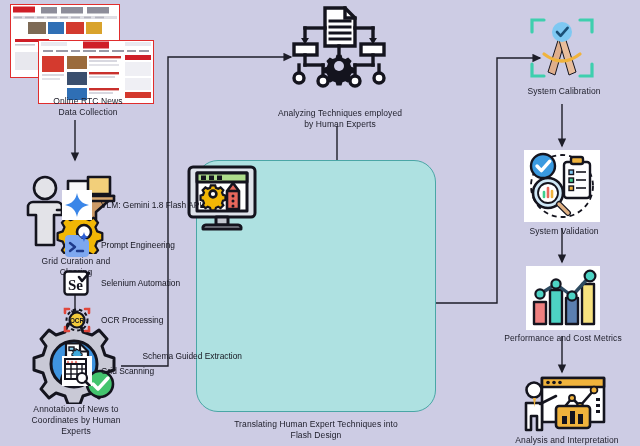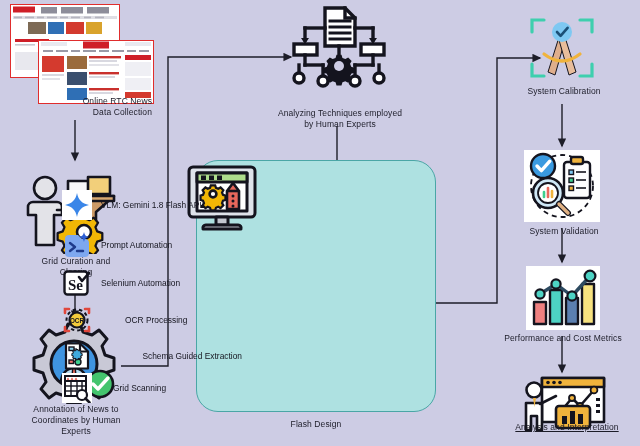--- a/index.html
+++ b/index.html
@@ -136,21 +136,21 @@
         <rect x="28" y="47" width="20" height="12" fill="#2f6fb5"></rect>
         <rect x="50" y="47" width="30" height="2.4" fill="#c9302c"></rect>
         <rect x="50" y="51" width="24" height="2" fill="#d8d8e0"></rect>
         <rect x="86" y="14" width="26" height="5" fill="#cf1f28"></rect>
         <rect x="86" y="21" width="26" height="14" fill="#efeff4"></rect>
         <rect x="86" y="37" width="26" height="12" fill="#efeff4"></rect>
         <rect x="86" y="51" width="26" height="6" fill="#d43a2e"></rect>
       </svg>
     </div>
   </div>
-  <div class="cap" style="left:0px;top:96px;width:152px;text-align:right;">
+  <div class="cap" style="left:12px;top:96px;width:152px;">
     <div>Online RTC News</div>
     <div>Data Collection</div>
   </div>
 
   <div class="abs" style="left:20px;top:168px;width:110px;height:86px;">
     <svg viewBox="0 0 110 86" width="110" height="86">
       <g stroke="#14141e" stroke-width="2.6" stroke-linejoin="round" stroke-linecap="round">
 
         <circle cx="25" cy="20" r="11" fill="#e3e3e8"></circle>
         <path d="M13,34 h24 a5,5 0 0 1 5,5 v8 h-8 v30 h-18 v-30 h-8 v-8 a5,5 0 0 1 5,-5 z" fill="#e3e3e8"></path>
@@ -304,35 +304,35 @@
 
   <div class="tech-row" style="top:228px;">
     <span class="tech-ico">
       <svg viewBox="0 0 30 30" width="30" height="30">
         <path d="M3,9 a4,4 0 0 1 4,-4 h9 l4,4 h3 a4,4 0 0 1 4,4 v10 a4,4 0 0 1 -4,4 h-16 a4,4 0 0 1 -4,-4 z" fill="#7ea8f0"></path>
         <path d="M8,13 l5,4 l-5,4" fill="none" stroke="#1f3b8c" stroke-width="2.4" stroke-linecap="round" stroke-linejoin="round"></path>
         <path d="M15,21 h6" stroke="#1f3b8c" stroke-width="2.4" stroke-linecap="round"></path>
         <path d="M22,2 c0.7,3.2 1.8,4.3 5,5 c-3.2,0.7 -4.3,1.8 -5,5 c-0.7,-3.2 -1.8,-4.3 -5,-5 c3.2,-0.7 4.3,-1.8 5,-5 z" fill="#2d5fd4"></path>
       </svg>
     </span>
-    <span class="tech-lbl">Prompt Automation</span>
+    <span class="tech-lbl">Prompt Engineering</span>
   </div>
 
   <div class="tech-row" style="top:266px;">
     <span class="tech-ico">
       <svg viewBox="0 0 30 30" width="30" height="30">
         <rect x="2.5" y="3.5" width="23" height="23" rx="3" fill="#ffffff" stroke="#14141e" stroke-width="2.4"></rect>
         <text x="6" y="22" font-family="Liberation Serif, serif" font-size="15" font-weight="bold" fill="#14141e">Se</text>
         <path d="M17,9 l3,4 l7,-8" fill="none" stroke="#14141e" stroke-width="2.6" stroke-linecap="round" stroke-linejoin="round"></path>
       </svg>
     </span>
     <span class="tech-lbl">Selenium Automation</span>
   </div>
 
-  <div class="tech-row" style="top:303px;gap:24px;">
+  <div class="tech-row" style="top:303px;">
     <span class="tech-ico">
       <svg viewBox="0 0 30 30" width="30" height="30">
         <circle cx="15" cy="15" r="10.5" fill="none" stroke="#14141e" stroke-width="2" stroke-dasharray="3.4 3"></circle>
         <circle cx="15" cy="15" r="7.5" fill="#f3cb3c" stroke="#14141e" stroke-width="2.2"></circle>
         <text x="15" y="18" text-anchor="middle" font-family="Liberation Sans, sans-serif" font-size="6.4" font-weight="bold" fill="#14141e">OCR</text>
         <g fill="none" stroke="#e0473c" stroke-width="2.6" stroke-linecap="round">
           <path d="M3,8 V4 h4"></path>
             <path d="M27,8 V4 h-4"></path>
             <path d="M3,22 v4 h4"></path>
             <path d="M27,22 v4 h-4"></path>
@@ -356,21 +356,21 @@
         </g>
         <g stroke="#14141e" stroke-width="1.2" fill="none">
           <path d="M12,8 h3"></path>
             <path d="M11,20.5 h2"></path>
         </g>
       </svg>
     </span>
     <span class="tech-lbl">Schema Guided Extraction</span>
   </div>
 
-  <div class="tech-row" style="top:371px;gap:12px;">
+  <div class="tech-row" style="top:354px;">
     <span class="tech-ico">
       <svg viewBox="0 0 30 30" width="30" height="30">
         <rect x="0" y="0" width="30" height="30" fill="#ffffff"></rect>
         <rect x="3" y="3" width="21" height="20" fill="#ffffff" stroke="#14141e" stroke-width="2"></rect>
         <path d="M3,8 h21" stroke="#14141e" stroke-width="2"></path>
         <g fill="#e0473c">
             <path d="M6,4.6 l1.4,2.2 h-2.8 z"></path>
             <path d="M10,4.6 l1.4,2.2 h-2.8 z"></path>
             <path d="M14,4.6 l1.4,2.2 h-2.8 z"></path>
           </g>
@@ -382,20 +382,21 @@
             <path d="M20,8 v15"></path>
         </g>
         <circle cx="20" cy="22" r="5" fill="#ffffff" stroke="#14141e" stroke-width="2.2"></circle>
         <path d="M23.5,25.5 l4,4" stroke="#14141e" stroke-width="2.6" stroke-linecap="round"></path>
       </svg>
     </span>
     <span class="tech-lbl">Grid Scanning</span>
   </div>
 
   <div class="cap" style="left:188px;top:419px;width:256px;">
+    <div>Translating Human Expert Techniques into</div>
     <div>Flash Design</div>
   </div>
 
   <div class="abs" style="left:526px;top:12px;width:72px;height:72px;">
     <svg viewBox="0 0 72 72" width="72" height="72">
       <g stroke="#3ecfae" stroke-width="3.2" fill="none" stroke-linecap="round">
         <path d="M6,20 V8 h12"></path>
           <path d="M66,20 V8 h-12"></path>
         <path d="M6,52 v12 h12"></path>
           <path d="M66,52 v12 h-12"></path>
@@ -506,17 +507,17 @@
           <rect x="60" y="38" width="5" height="10"></rect>
       </g>
       <g stroke="#14141e" stroke-width="2.6" stroke-linejoin="round" fill="#ffffff">
         <circle cx="16" cy="14" r="7.5"></circle>
         <path d="M8,27 h16 v27 h-5 v-14 h-6 v14 h-5 z"></path>
         <path d="M22,28 l16,-8" fill="none" stroke-linecap="round"></path>
       </g>
       <path d="M15,22 l1.5,9 l1.5,-9 z" fill="#f0b33c"></path>
     </svg>
   </div>
-  <div class="cap" style="left:494px;top:422px;width:146px;text-decoration:underline;">
+  <div class="cap" style="left:494px;top:435px;width:146px;">
     <div>Analysis and Interpretation</div>
   </div>
 
 </div>
 
 </body></html>

